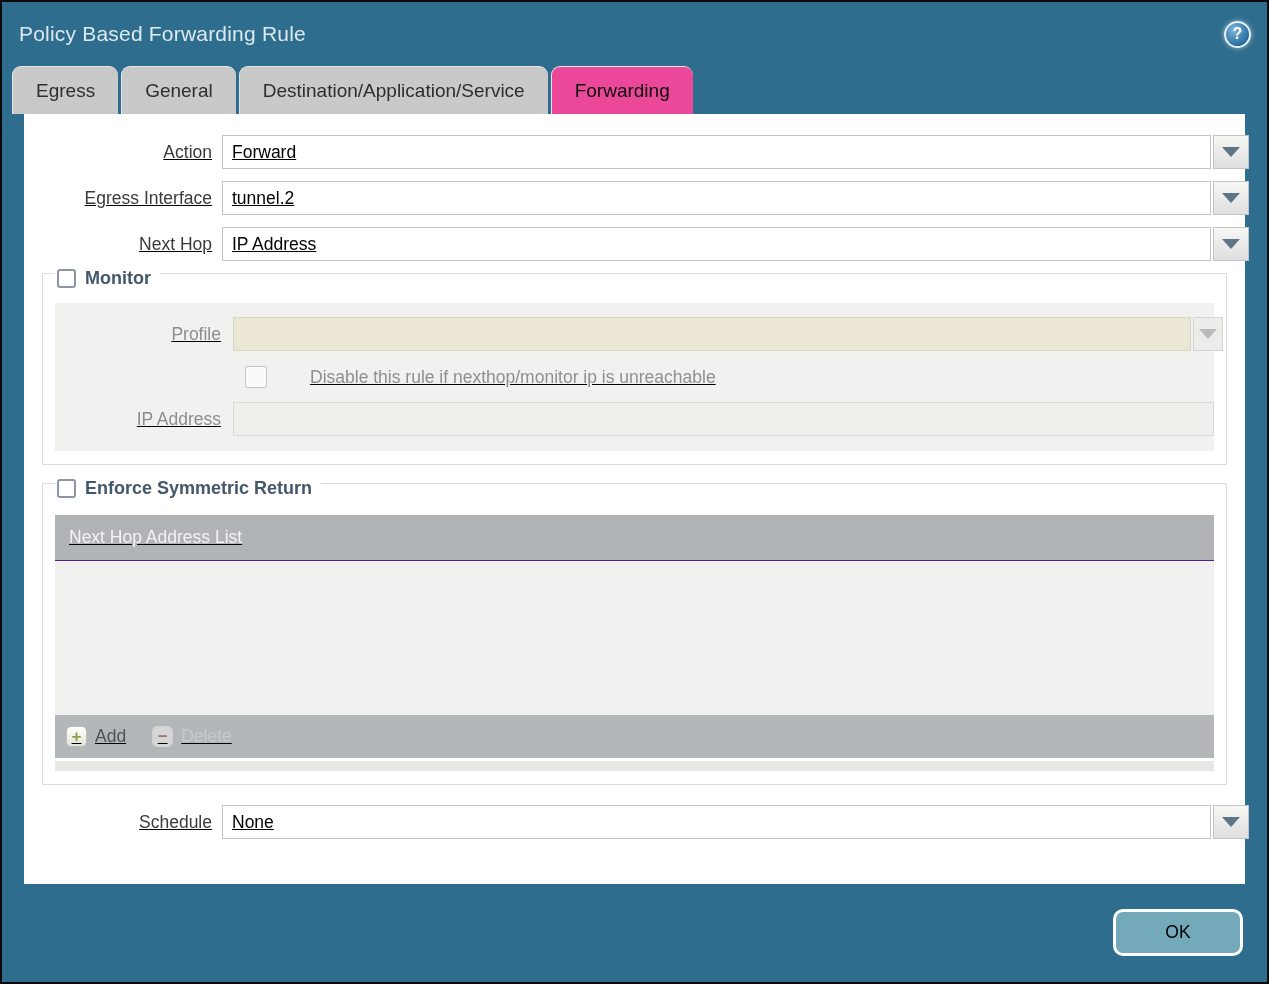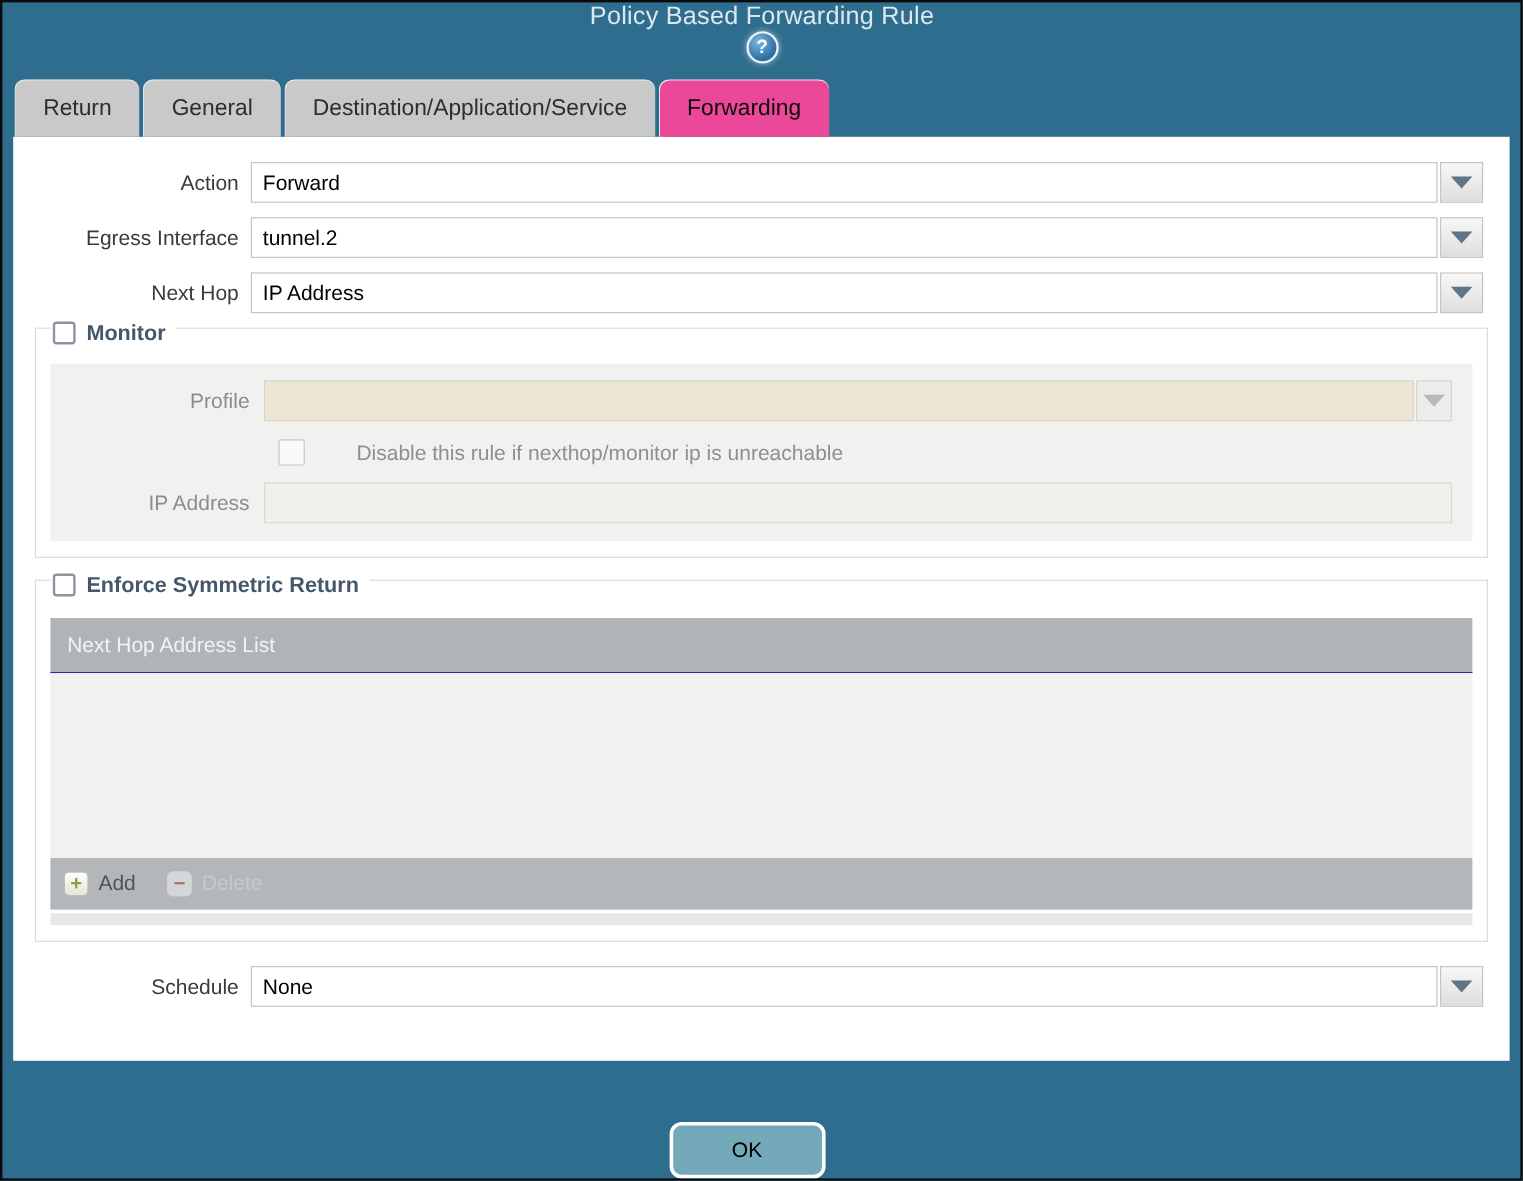--- a/index.html
+++ b/index.html
@@ -10,23 +10,22 @@
     position:relative;
     width:1269px; height:984px;
     background:#2f6d8e;
     border:2px solid #0a0a0a;
     overflow:hidden;
   }
 
   
   .titlebar {
     height:64px;
-    display:flex; align-items:center; 
+    display:flex; align-items:center; justify-content:space-between;
     padding:0 16px 0 17px;
-    flex-direction:column;
   }
   .dlg-title { color:#dce9ef; font-size:21px; letter-spacing:.2px; }
   .help-btn {
     width:27px; height:27px; border-radius:50%;
     background:radial-gradient(circle at 35% 30%, #7db7dd, #2a6ea0 70%);
     border:2px solid #e8f2f8;
     box-shadow:0 0 5px rgba(255,255,255,.55);
     color:#ffffff; font-size:16px; font-weight:bold;
     display:flex; align-items:center; justify-content:center;
     cursor:pointer;
@@ -40,22 +39,22 @@
     padding:0 23px; height:48px;
     display:flex; align-items:center;
     border-radius:9px 9px 0 0;
     border-top:1px solid #e6e6e6; border-left:1px solid #e6e6e6;
     cursor:pointer; white-space:nowrap;
   }
   .tab.active { background:#ec4899; color:#0c0c0c; }
 
   
   .content {
-    margin:0 9px; background:#ffffff;
-    height:770px; padding-top:21px;
+    margin:0 22px; background:#ffffff;
+    height:770px; padding-top:21px;text-decoration:underline;
   }
 
   .form-row { display:flex; align-items:center; margin-bottom:12px; }
   .form-label {
     width:198px; text-align:right; padding-right:10px;
     font-size:17.5px; color:#3a3a3a; flex:none;
   }
   .combo { display:flex; align-items:center; }
   .combo input {
     width:989px; height:34px;
@@ -157,21 +156,21 @@
   }
   .tool-delete .tool-label { color:#c6cacc; font-size:17.5px; }
   .grid-scrolltrack { height:10px; background:#e7e7e5; margin:3px 12px 0 12px; }
 
   .schedule-row { margin-top:20px; }
 
   
   .footer {
     position:absolute; left:0; right:0; bottom:0; height:100px;
     display:flex; align-items:center; justify-content:flex-end;
-    gap:10px; padding-right:24px;flex-direction:column;
+    gap:10px; padding-right:24px;
   }
   .btn {
     height:47px; border-radius:10px; border:3px solid #ffffff;
     font-family:"Liberation Sans", sans-serif;
     font-size:17.5px; color:#000;
     display:flex; align-items:center; justify-content:center;
     cursor:pointer;
   }
   .btn-ok { width:130px; background:#74a9ba; }
   .btn-cancel { width:138px; background:#cacbcc; }
@@ -180,21 +179,21 @@
 <body>
 
 <div class="frame">
 
   <div class="titlebar">
     <div class="dlg-title">Policy Based Forwarding Rule</div>
     <div class="help-btn">?</div>
   </div>
 
   <div class="tabs">
-    <div class="tab">Return</div>
+    <div class="tab">Egress</div>
     <div class="tab">General</div>
     <div class="tab">Destination/Application/Service</div>
     <div class="tab active">Forwarding</div>
   </div>
 
   <div class="content">
 
     <div class="form-row">
       <div class="form-label">Action</div>
       <div class="combo">

